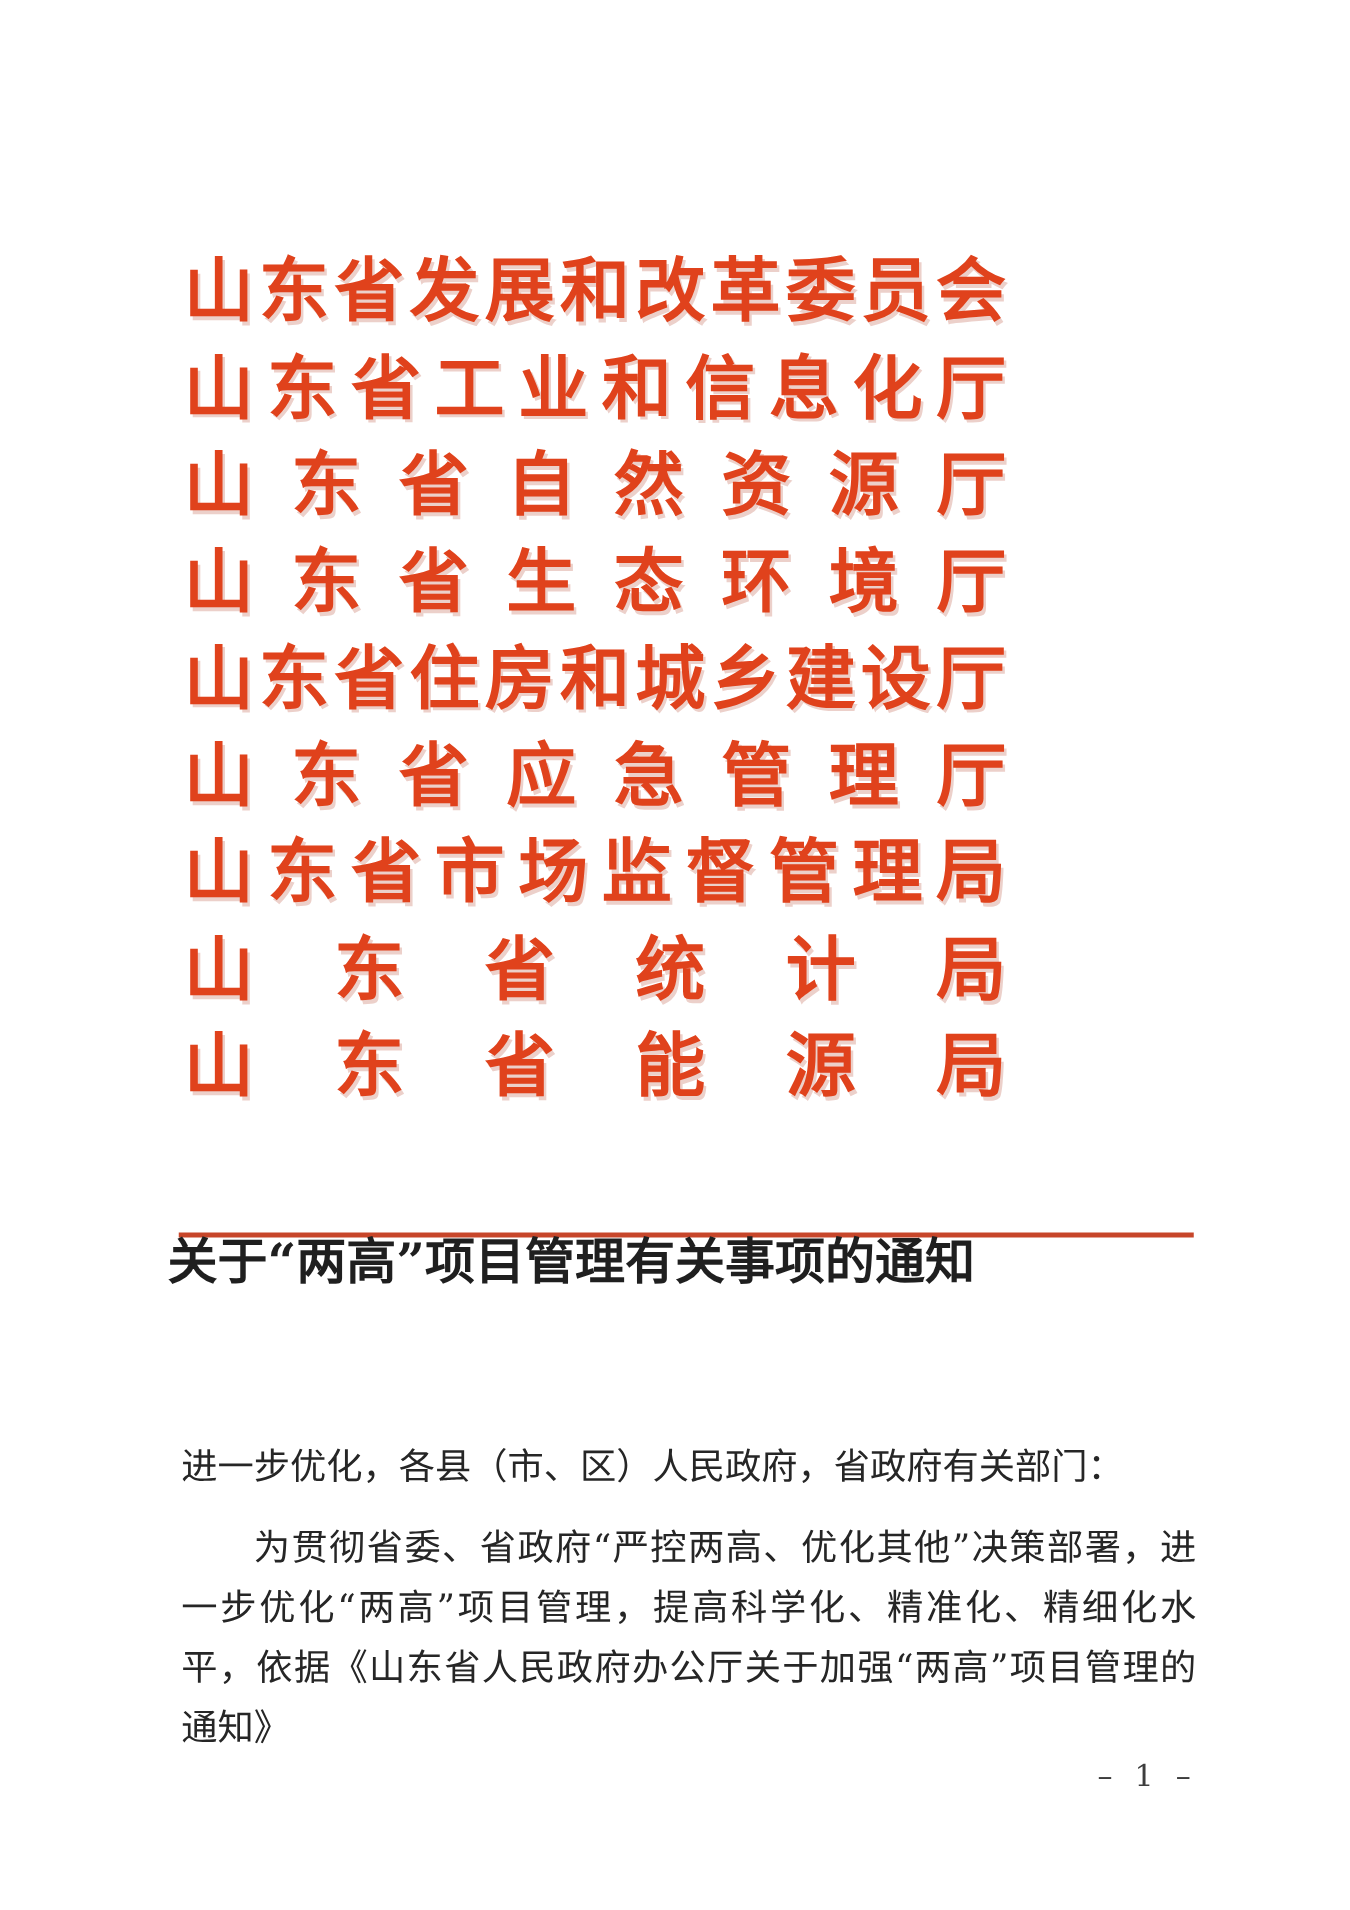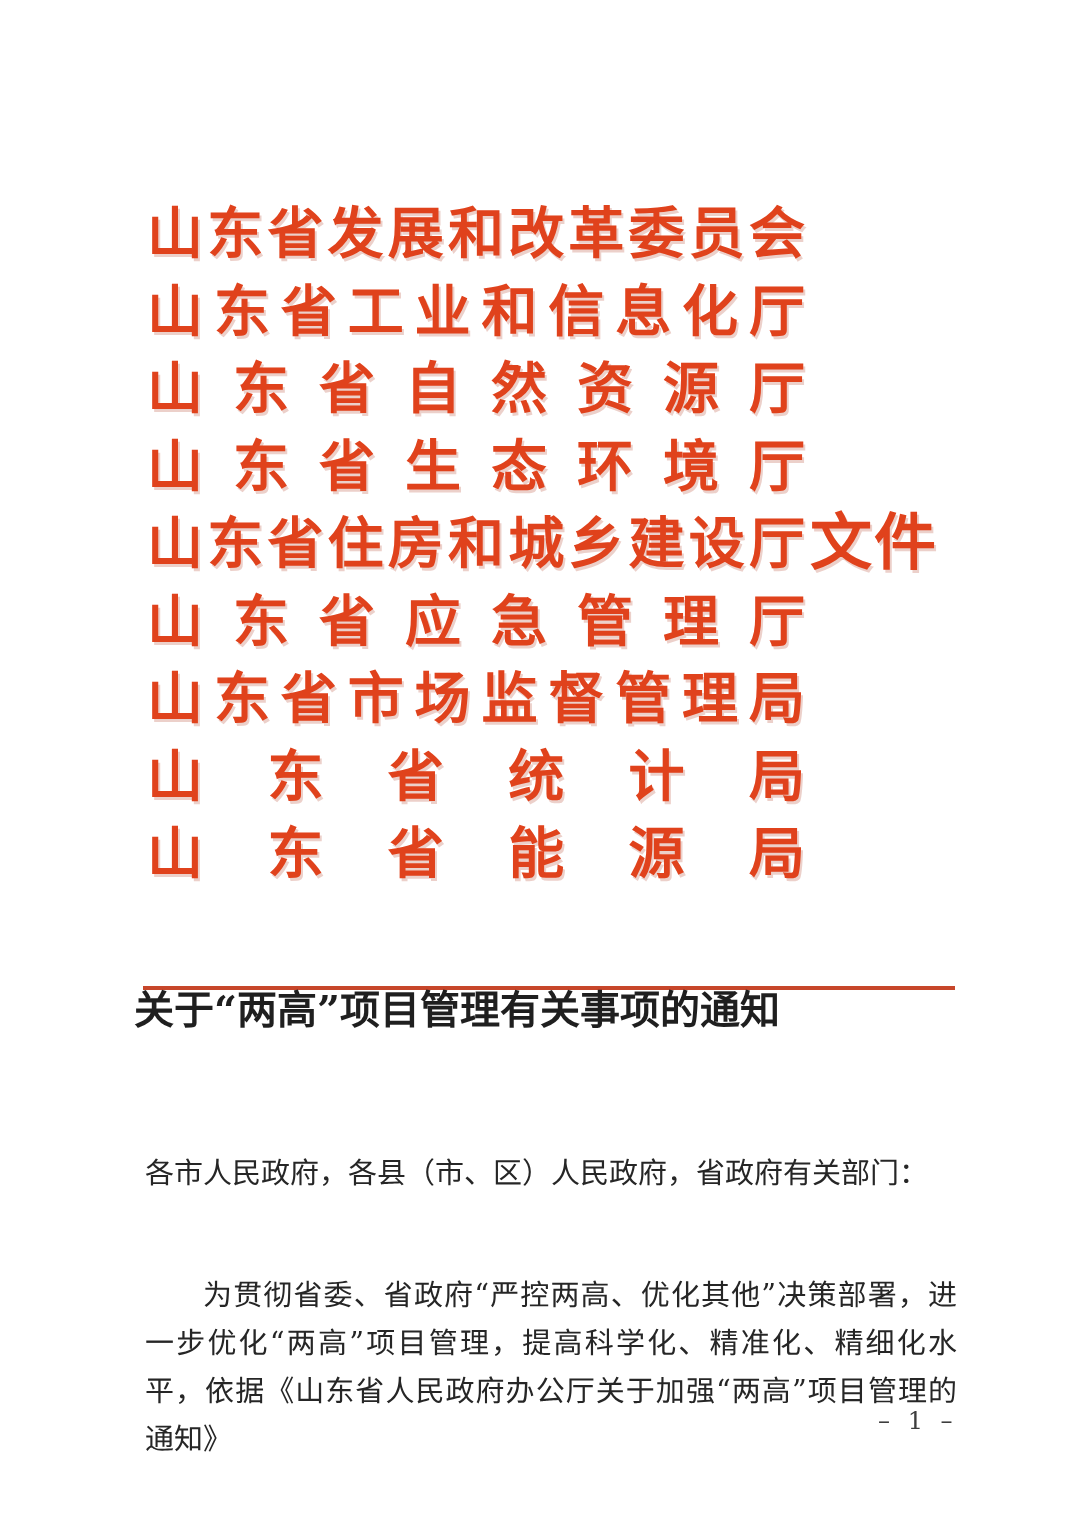--- a/index.html
+++ b/index.html
@@ -94,21 +94,21 @@
     width: 812px;
     margin: 0;
     font-size: 29px;
     line-height: 46px;
     color: var(--ink, #262626);
     white-space: nowrap;
   }
   .paragraph {
     position: absolute;
     left: 145px;
-    top: 1271px;
+    top: 1214px;
     width: 812px;
     margin: 0;
     font-size: 29px;
     line-height: 48px;
     text-align: justify;
     text-indent: 58px;
     color: var(--ink, #262626);
   }
 
   
@@ -220,26 +220,25 @@
     <div class="agency-line">
         <span class="char">山</span>
         <span class="char">东</span>
         <span class="char">省</span>
         <span class="char">能</span>
         <span class="char">源</span>
         <span class="char">局</span>
       </div>
   </div>
 
-  <div class="doc-marker">文件</div>
 
 
   <div class="red-rule"></div>
 
   <h1 class="doc-title">关于“两高”项目管理有关事项的通知</h1>
 
-  <p class="salutation">各市人民政府，各县（市、区）人民政府，省政府有关部门：</p>
+  <p class="salutation">进一步优化，各县（市、区）人民政府，省政府有关部门：</p>
 
   <p class="paragraph">为贯彻省委、省政府“严控两高、优化其他”决策部署，进一步优化“两高”项目管理，提高科学化、精准化、精细化水平，依据《山东省人民政府办公厅关于加强“两高”项目管理的通知》</p>
 
   <div class="page-number">– 1 –</div>
 
 </div>
 
 </body></html>

